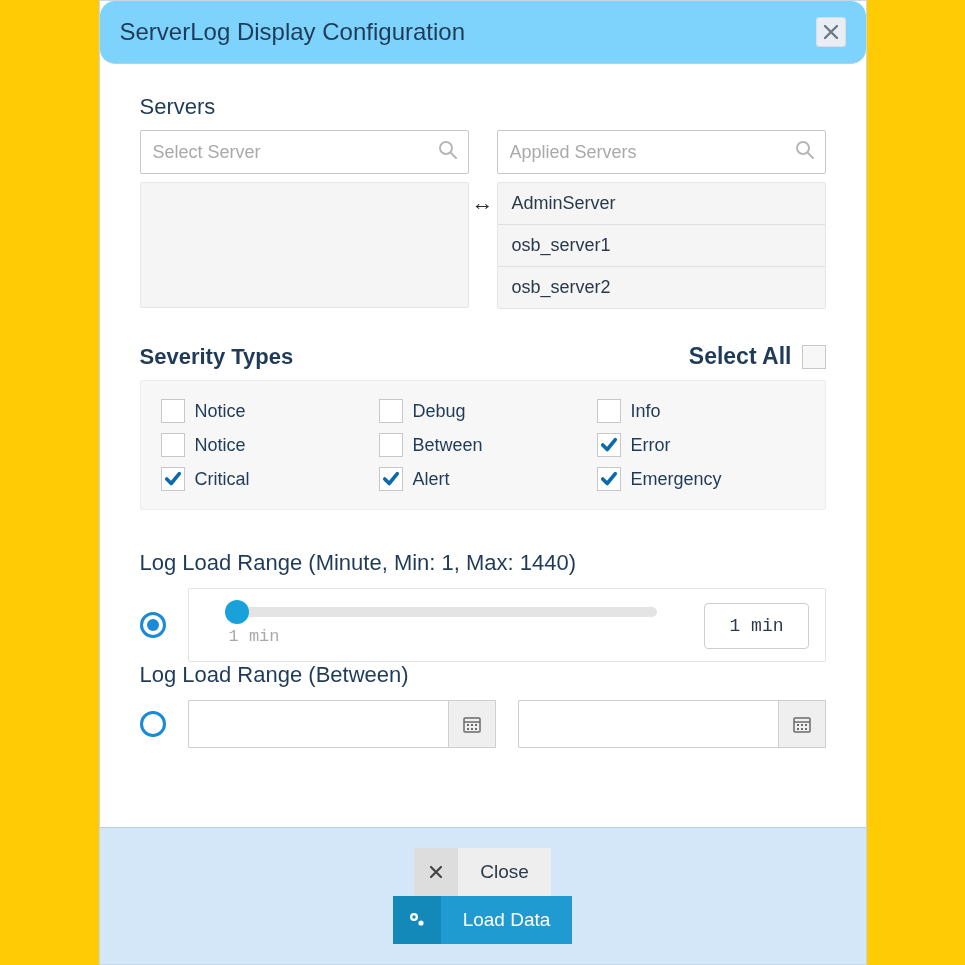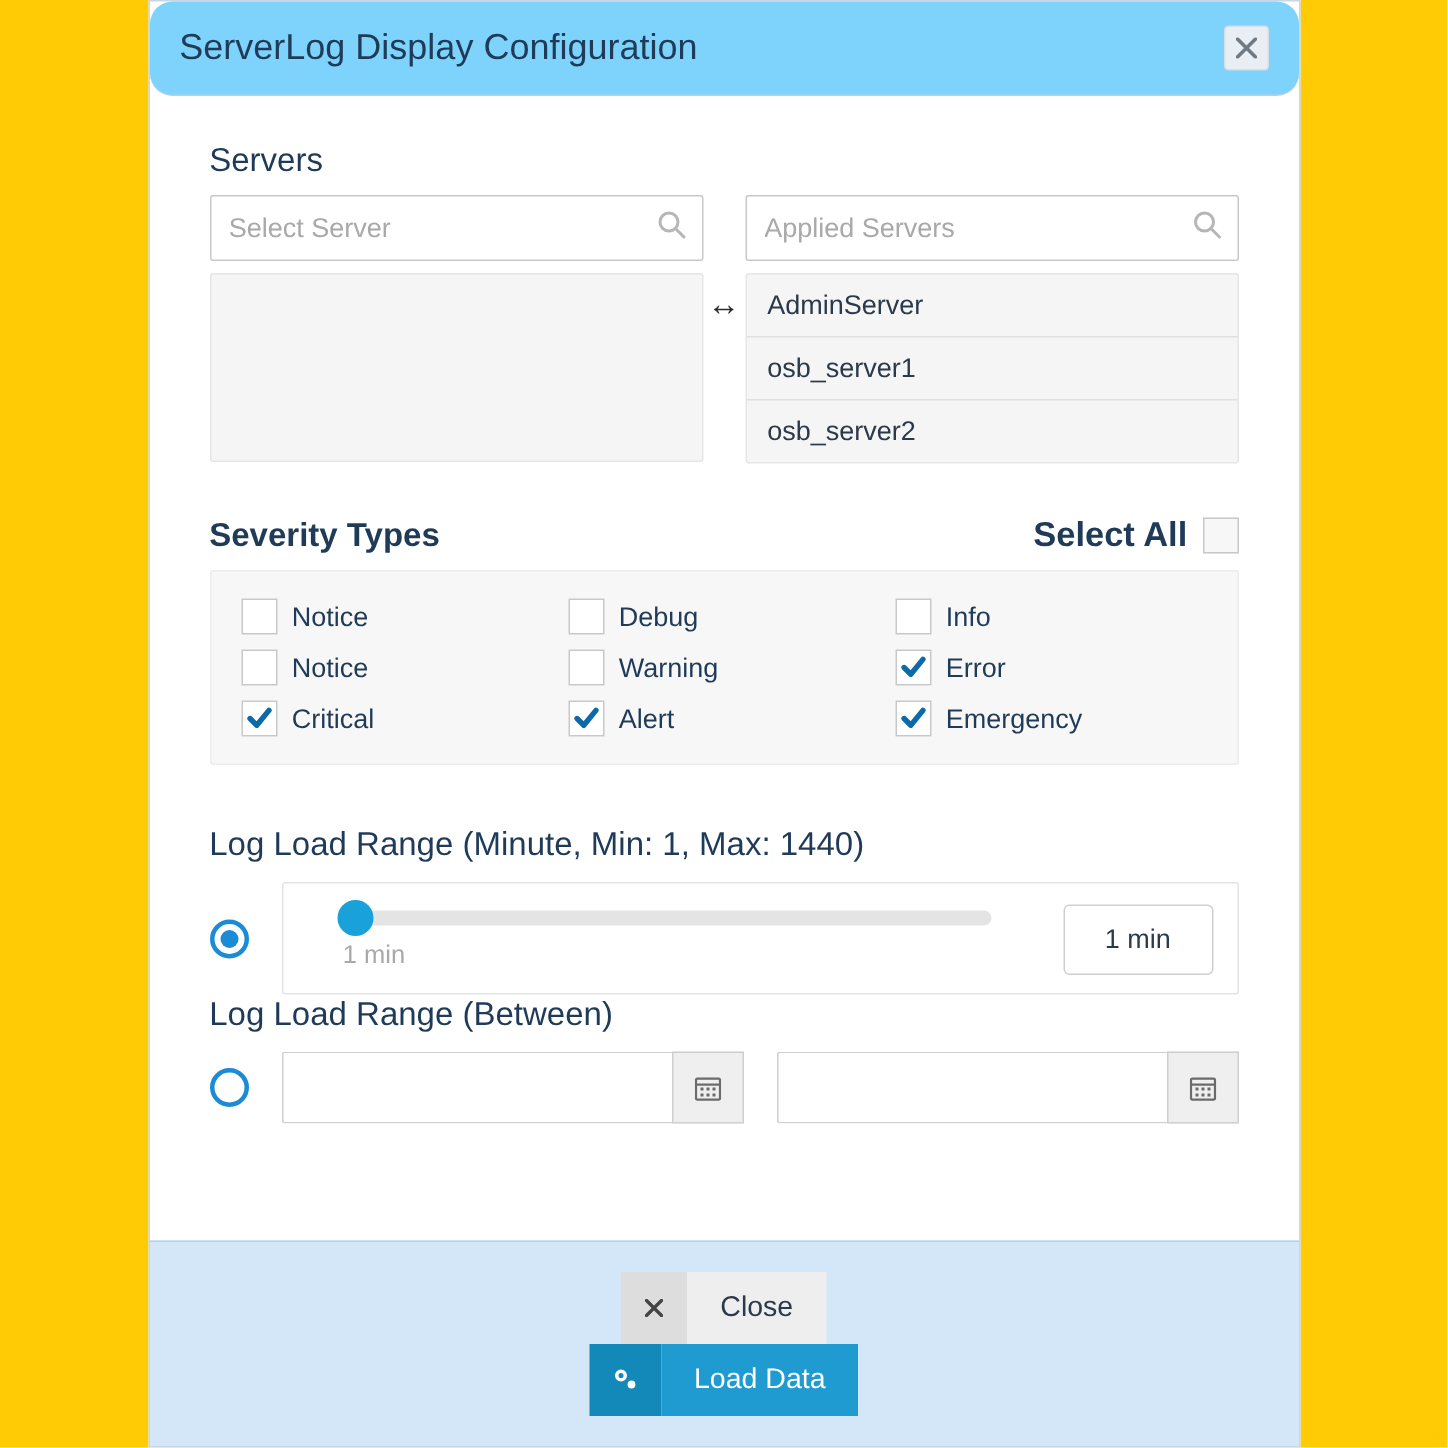--- a/index.html
+++ b/index.html
@@ -173,20 +173,21 @@
     display: none;
   }
   .radio.selected .dot { display: block; }
   .slider-box {
     flex: 1;
     border: 1px solid #e3e3e3;
     border-radius: 2px;
     padding: 14px 16px 12px 40px;
     display: flex;
     align-items: center;
+    font-family: Liberation Mono, monospace;
   }
   .slider-wrap { flex: 1; }
   .slider-track {
     position: relative;
     height: 10px;
     background: #e4e4e4;
     border-radius: 5px;
     width: 90%;
   }
   .slider-thumb {
@@ -353,21 +354,21 @@
         <div class="sev-item">
           <span class="chk"></span>
           <span>Info</span>
         </div>
         <div class="sev-item">
           <span class="chk"></span>
           <span>Notice</span>
         </div>
         <div class="sev-item">
           <span class="chk"></span>
-          <span>Warning</span>
+          <span>Between</span>
         </div>
         <div class="sev-item">
           <span class="chk checked">
             <svg class="check-mark" viewBox="0 0 20 20">
               <path d="M3 10 L8 15 L17 4" stroke="#0d6aa8" stroke-width="4" fill="none" stroke-linecap="round" stroke-linejoin="round"></path>
             </svg>
           </span>
           <span>Error</span>
         </div>
         <div class="sev-item">

